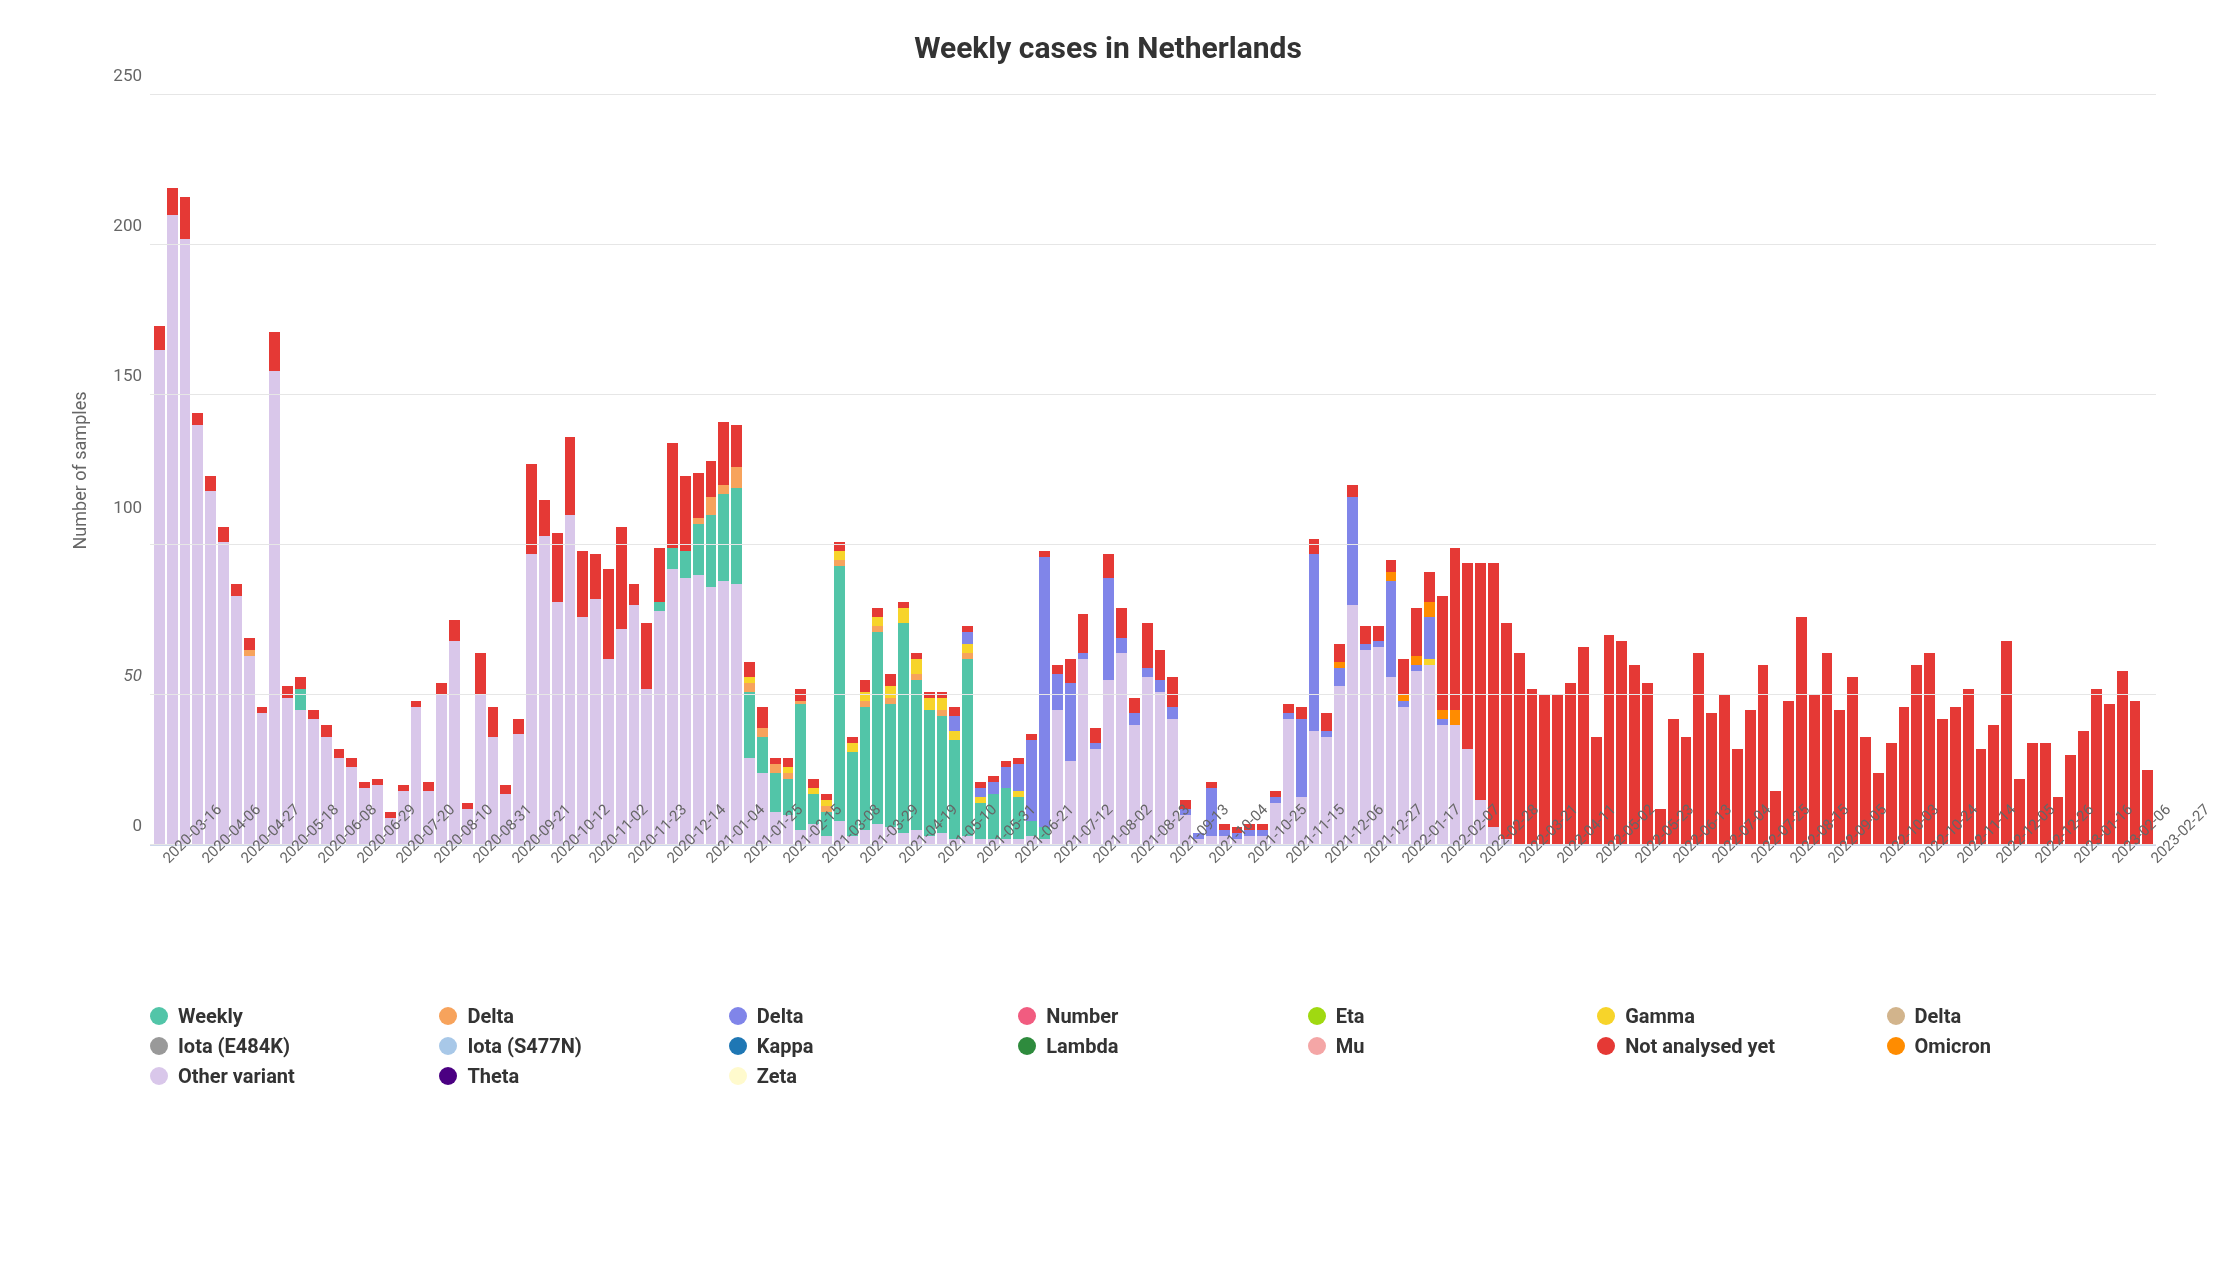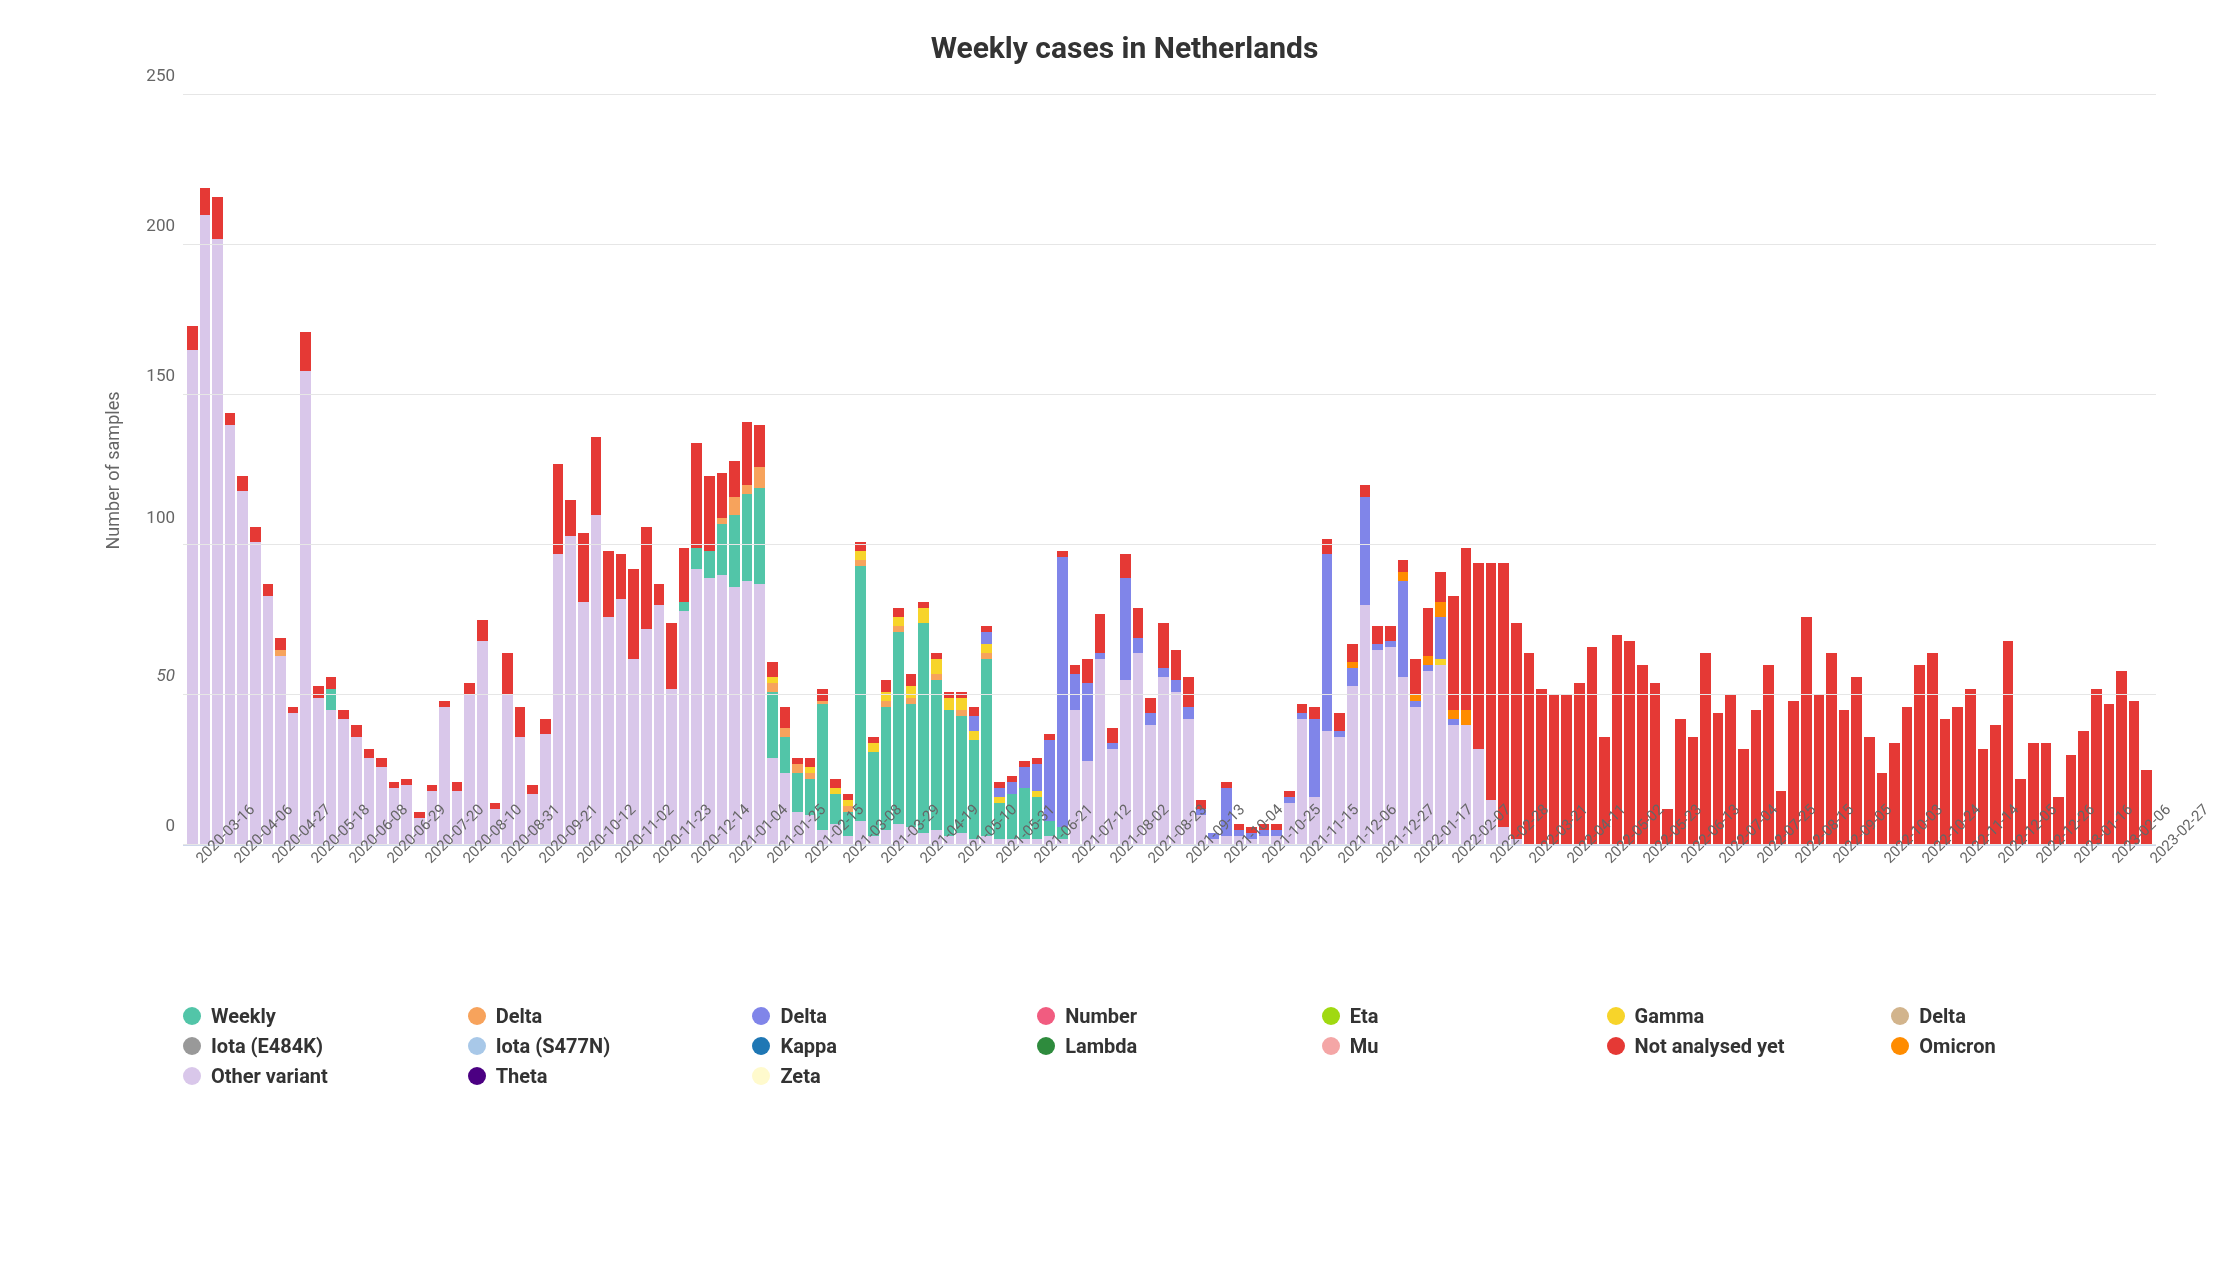--- a/index.html
+++ b/index.html
@@ -1,16 +1,16 @@
 <!DOCTYPE html>
 <html><head>
 <meta charset="utf-8">
 <style>
   html,body{margin:0;padding:0;background:#fff;font-family:-apple-system,BlinkMacSystemFont,"Segoe UI",Roboto,Helvetica,Arial,sans-serif;color:#333;}
-  .wrap{width:2216px;height:1264px;padding:30px 60px 40px 93px;box-sizing:border-box;}
+  .wrap{width:2216px;height:1264px;padding:30px 60px 40px 60px;box-sizing:border-box;}
   .title{text-align:center;font-size:30px;font-weight:700;color:#333;}
   .subtitle{text-align:center;font-size:20px;color:#666;margin-top:4px;}
   .plot-row{display:flex;margin-top:30px;}
   .ylab-col{width:40px;display:flex;align-items:center;justify-content:center;}
   .ylab{transform:rotate(-90deg);white-space:nowrap;font-size:18px;color:#666;}
   .ytick-col{width:50px;position:relative;height:750px;}
   .ytick{position:absolute;right:8px;font-size:17px;color:#666;transform:translateY(-50%);}
   .plot{position:relative;flex:1;height:750px;border-bottom:1px solid #ccd6eb;}
   .gridline{position:absolute;left:0;right:0;border-top:1px solid #e6e6e6;}
   .bars{position:absolute;left:0;right:0;bottom:0;top:0;display:flex;align-items:flex-end;gap:2px;padding:0 4px;}
@@ -31,21 +31,21 @@
 
 <div class="title">Weekly cases in Netherlands</div>
 
 <div class="plot-row">
   <div class="ylab-col">
         <div class="ylab">Number of samples</div>
       </div>
   <div class="ytick-col" id="ytick-col">
         <div class="ytick" style="bottom: 0px;">0</div>
         <div class="ytick" style="bottom: 150px; font-style: italic;">50</div>
-        <div class="ytick" style="bottom: 308px; margin-left: 17px;">100</div>
+        <div class="ytick" style="bottom: 318px; margin-left: 17px;">100</div>
         <div class="ytick" style="bottom: 450px;">150</div>
         <div class="ytick" style="bottom: 600px;">200</div>
         <div class="ytick" style="bottom: 750px;">250</div>
       </div>
   <div class="plot" id="plot">
     <div class="bars" id="bars">
           <div class="barcol">
             <div class="seg" style="height: 495px; background: rgb(217, 199, 234);"></div>
             <div class="seg" style="height: 24px; background: rgb(229, 57, 53);"></div>
           </div>

